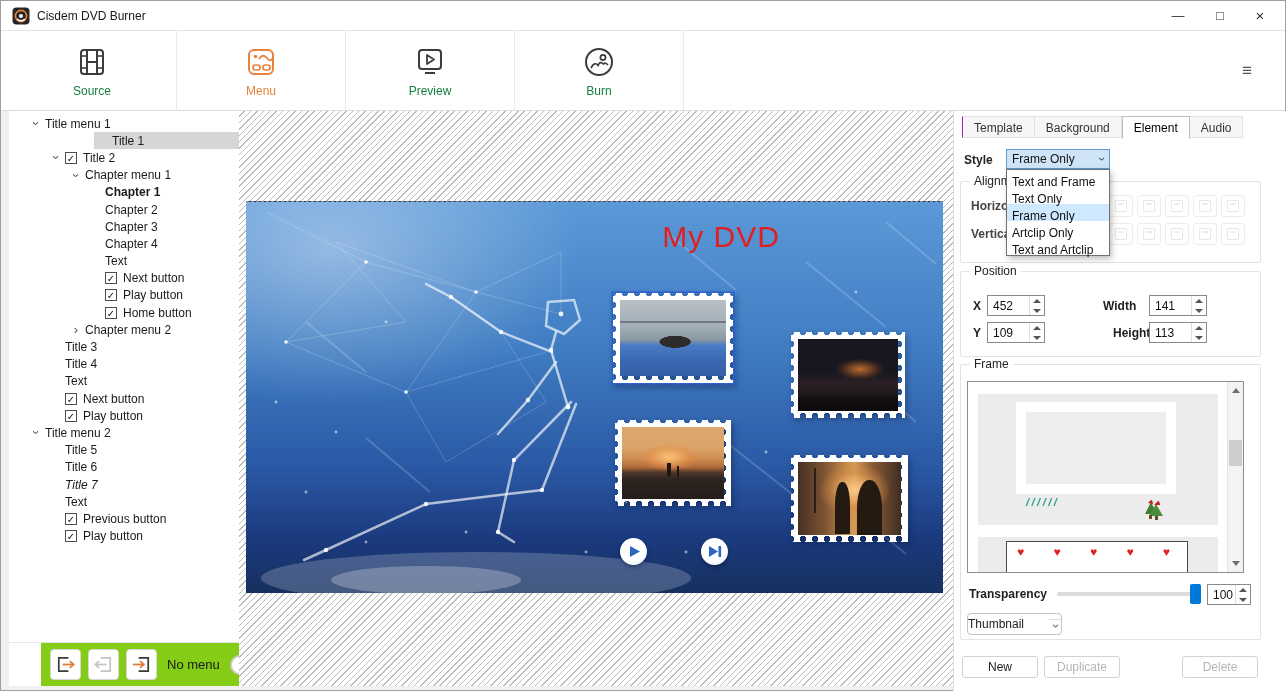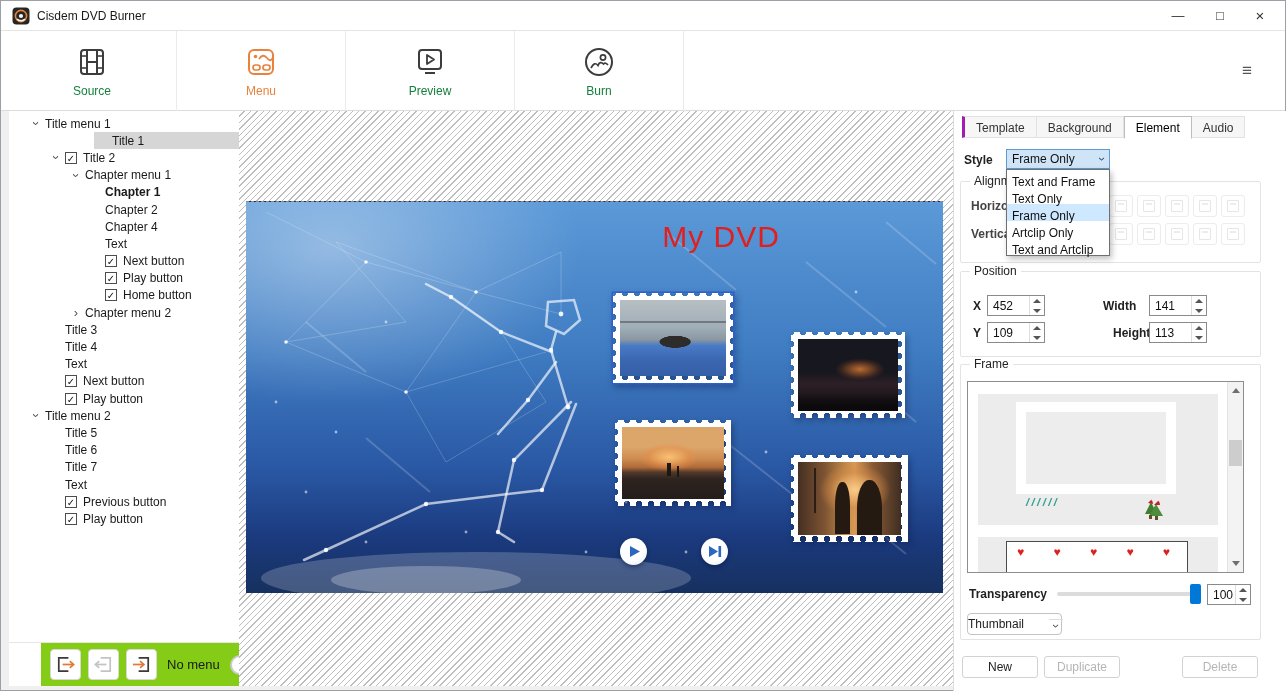--- a/index.html
+++ b/index.html
@@ -71,21 +71,21 @@
       linear-gradient(90deg,#452f22 0%,#7d5433 26%,#c08848 46%,#d89a55 55%,#8a5c36 72%,#3f2d22 100%); }
   .ph4::before { content:""; position:absolute; left:16%; top:8%; width:2px; height:62%; background:#2a1d14; }
   .ph4::after { content:""; position:absolute; left:36%; top:28%; width:15px; height:52px; border-radius:45% 45% 0 0; background:#241a12; box-shadow:27px 3px 0 5px #241a12; }
   .pbtn { position:absolute; width:27px; height:27px; border-radius:50%; background:radial-gradient(circle at 40% 35%, #ffffff 55%, #dde7f4); box-shadow:0 2px 4px rgba(5,15,50,.45); }
   .pbtn svg { position:absolute; inset:0; }
 
   
   .inspector { position:absolute; left:952px; top:110px; width:333px; height:580px; background:#fff; border-left:1px solid #dcdcdc; }
   .tabs { position:absolute; left:8px; top:5px; height:23px; display:flex; }
   .tab { height:22px; line-height:22px; padding:0 11px; font-size:12px; color:#333; background:#f6f6f6; border:1px solid #e2e2e2; border-left:none; }
-  .tab:first-child { border-left:3px solid #a21caf; }
+  .tab:first-child { border-left:1px solid #a21caf; }
   .tab.active { background:#fff; border:1px solid #bdbdbd; border-bottom:1px solid #fff; height:23px; color:#000; }
   .ilabel { position:absolute; font-size:12px; color:#222;font-weight:bold; }
   .combo { position:absolute; left:52px; top:38px; width:104px; height:20px; background:#cfe5f7; border:1px solid #5e9bd0; display:flex; align-items:center; font-size:12px; color:#111; padding:0 5px; }
   .combo .chev { margin-left:auto; transform:rotate(90deg); color:#2a4f72; font-size:12px; }
   .ddlist { position:absolute; left:52px; top:58px; width:104px; background:#fff; border:1px solid #707070; box-shadow:2px 3px 6px rgba(0,0,0,.25); z-index:40; }
   .opt { height:17px; line-height:17px; padding:4px 5px; font-size:12px; color:#111; white-space:nowrap; }
   .opt.hl { background:#cde8ff; }
   .group { position:absolute; border:1px solid #e3e3e3; border-radius:2px; }
   .gtitle { position:absolute; top:-8px; left:9px; background:#fff; padding:0 4px; font-size:12px; color:#222; }
   .g-align { left:6px; top:70px; width:301px; height:82px; }
@@ -217,20 +217,26 @@
         </div>
         <div class="trow" style="padding-left: 78px;">
           <span class="inner">
             <span class="arrowslot"></span>
             <span>Chapter 2</span>
           </span>
         </div>
         <div class="trow" style="padding-left: 78px;">
           <span class="inner">
             <span class="arrowslot"></span>
+            <span>Chapter 3</span>
+          </span>
+        </div>
+        <div class="trow" style="padding-left: 78px;">
+          <span class="inner">
+            <span class="arrowslot"></span>
             <span>Chapter 4</span>
           </span>
         </div>
         <div class="trow" style="padding-left: 78px;">
           <span class="inner">
             <span class="arrowslot"></span>
             <span>Text</span>
           </span>
         </div>
         <div class="trow" style="padding-left: 78px;">
@@ -303,21 +309,21 @@
             <span class="arrowslot"></span>
             <span>Title 5</span>
           </span>
         </div>
         <div class="trow" style="padding-left: 38px;">
           <span class="inner">
             <span class="arrowslot"></span>
             <span>Title 6</span>
           </span>
         </div>
-        <div class="trow" style="padding-left: 38px;">
+        <div class="trow" style="padding-left: 38px; font-style: italic;">
           <span class="inner">
             <span class="arrowslot"></span>
             <span>Title 7</span>
           </span>
         </div>
         <div class="trow" style="padding-left: 38px;">
           <span class="inner">
             <span class="arrowslot"></span>
             <span>Text</span>
           </span>

